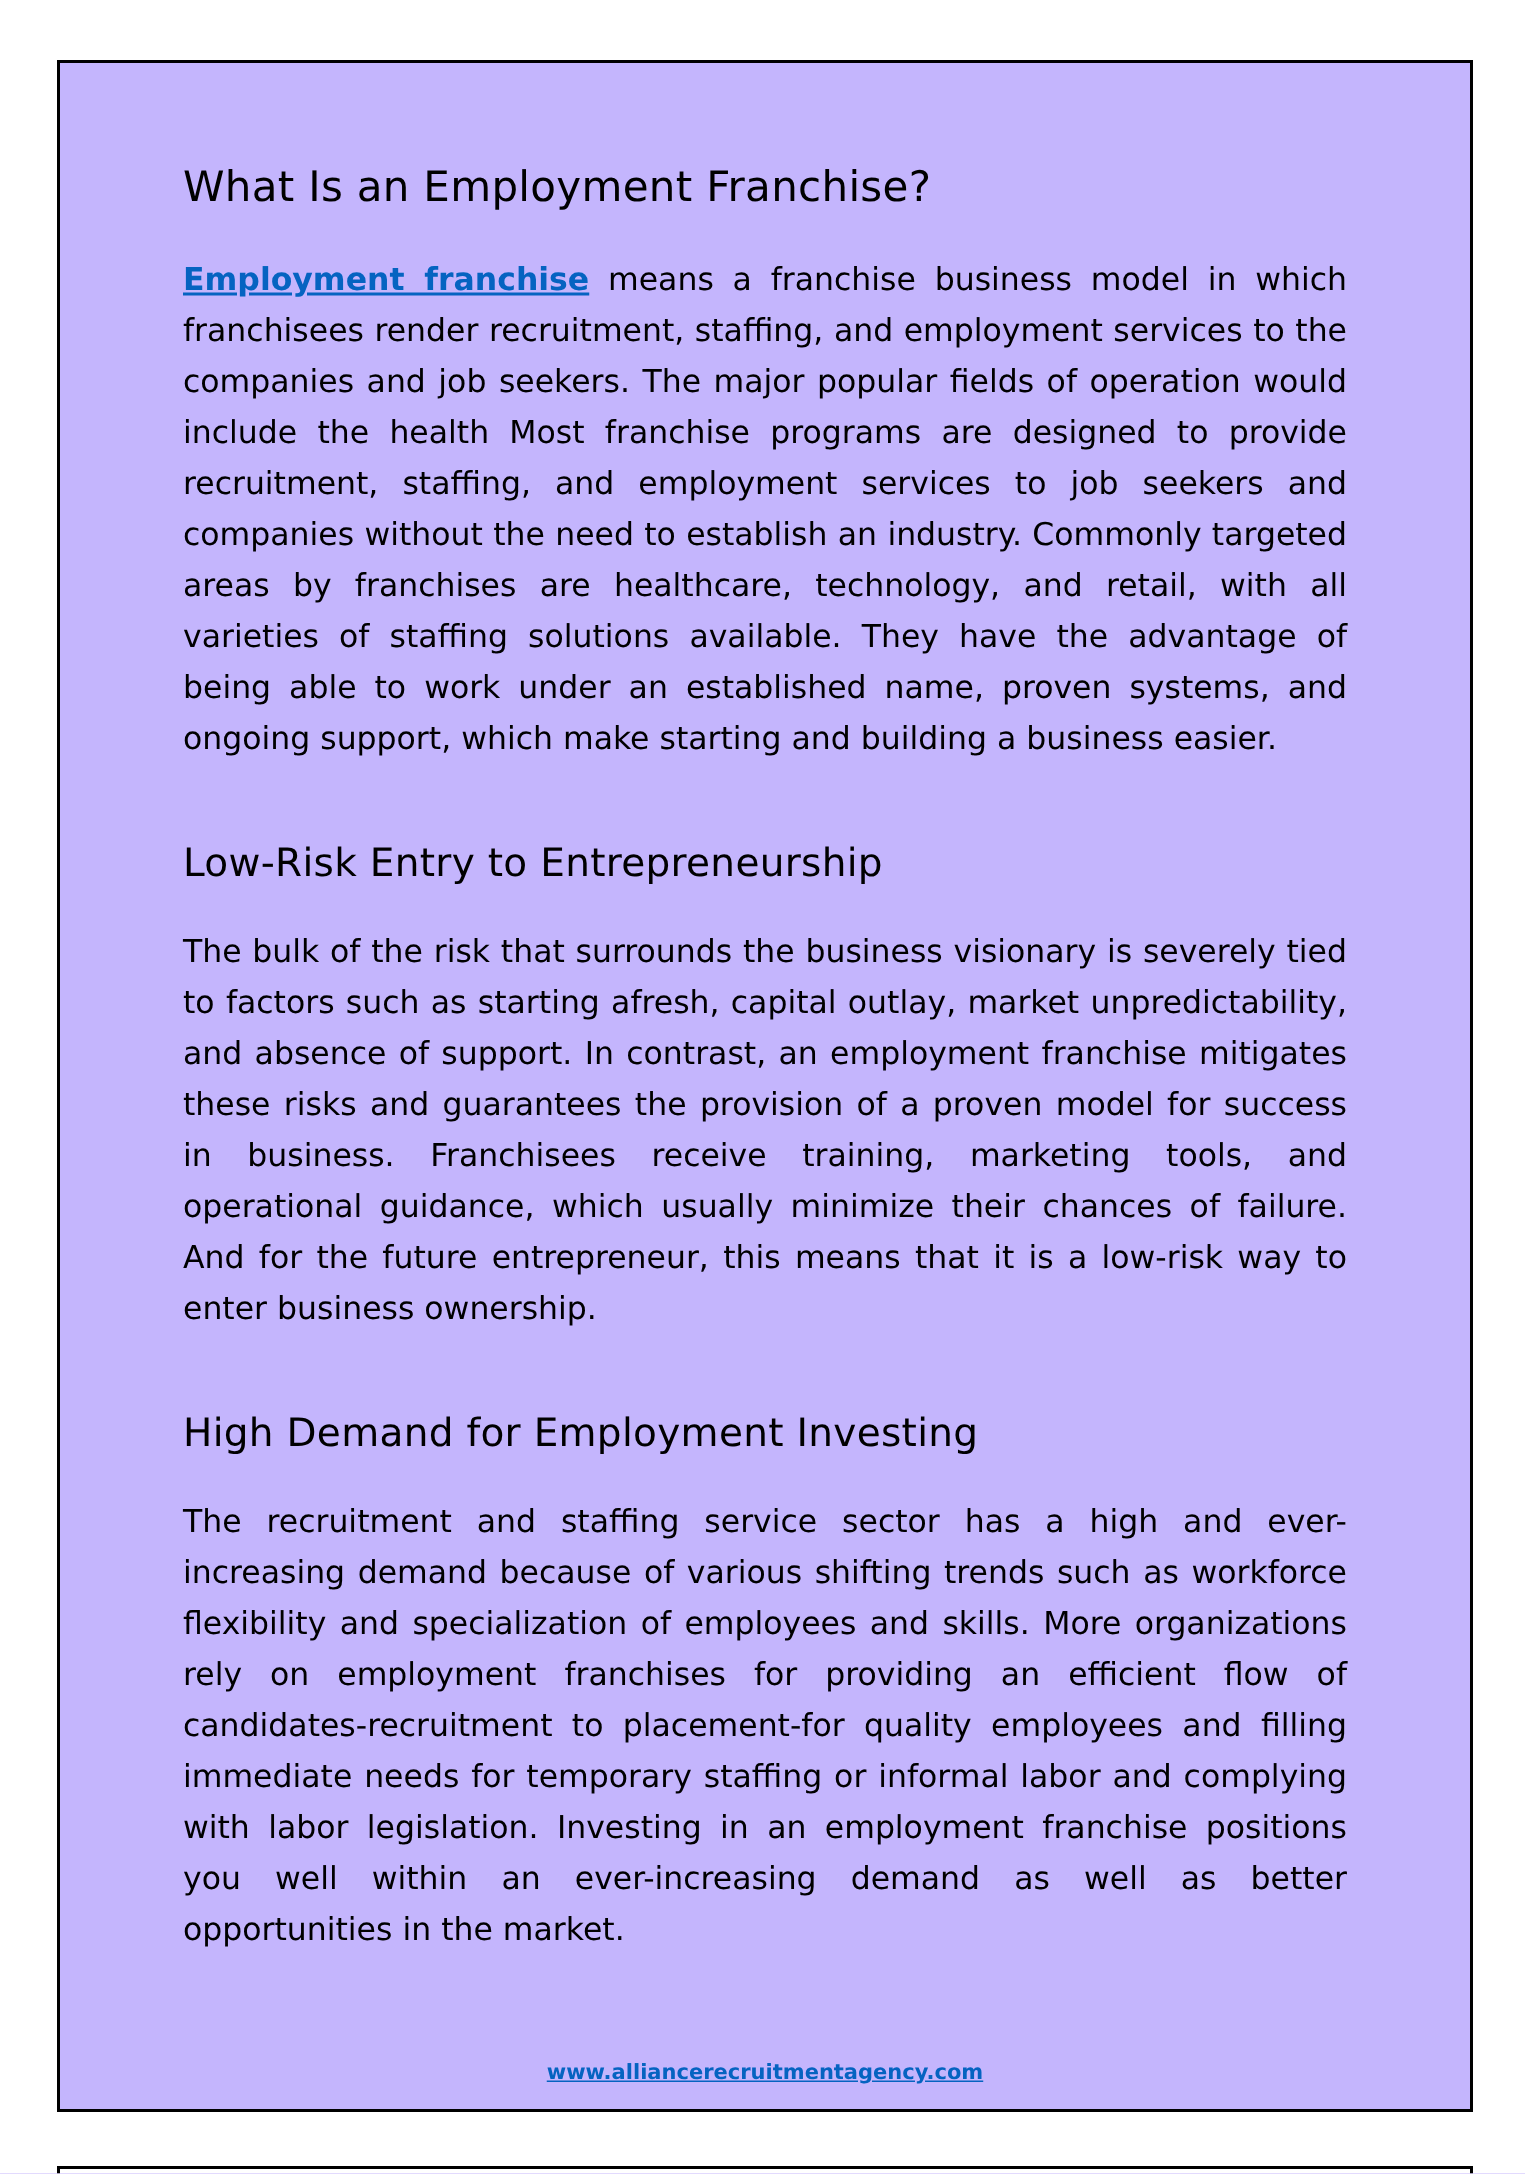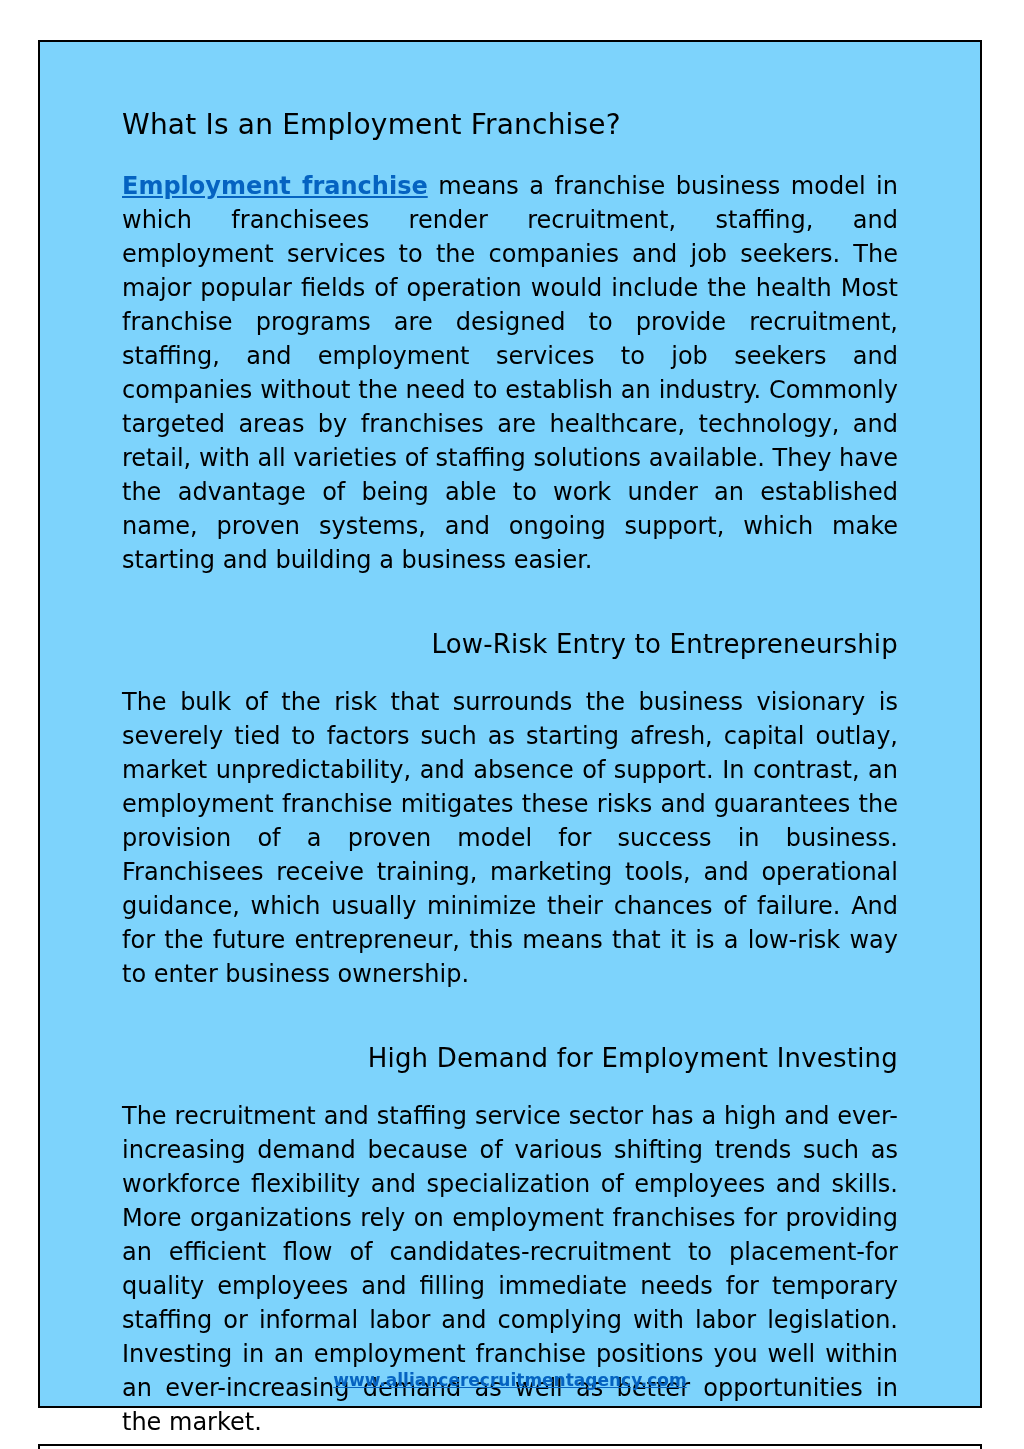--- a/index.html
+++ b/index.html
@@ -16,40 +16,39 @@
     overflow: hidden;
   }
   .page-border {
     position: absolute;
     left: 38px;
     top: 40px;
     width: 944px;
     height: 1368px;
     border: 2px solid #000000;
     box-sizing: border-box;
-    background: #7dd3fc;
+    background: #c4b5fd;
   }
   .content {
     padding: 66px 82px 0 82px;
   }
   h1.doc-h1 {
     font-size: 28px;
     font-weight: 400;
     margin: 0 0 28px 0;
     letter-spacing: 0.2px;
   }
   h2.doc-h2 {
     font-size: 26px;
     font-weight: 400;
     margin: 52px 0 26px 0;
     letter-spacing: 0.2px;
-    text-align: right;
   }
   p.doc-p {
-    font-size: 24px;
+    font-size: 21px;
     line-height: 34px;
     text-align: justify;
     margin: 0;
   }
   a.inline-link {
     color: #0563c1;
     font-weight: bold;
     text-decoration: underline;
     cursor: pointer;
   }
@@ -57,21 +56,21 @@
     position: absolute;
     left: 0;
     right: 0;
     bottom: 16px;
     text-align: center;
   }
   .footer a.footer-link {
     color: #0563c1;
     font-weight: bold;
     text-decoration: underline;
-    font-size: 17px;
+    font-size: 14px;
     cursor: pointer;
   }
   .next-page-line {
     position: absolute;
     left: 38px;
     bottom: 0;
     width: 944px;
     height: 5px;
     border-top: 2px solid #000000;
     border-left: 2px solid #000000;

